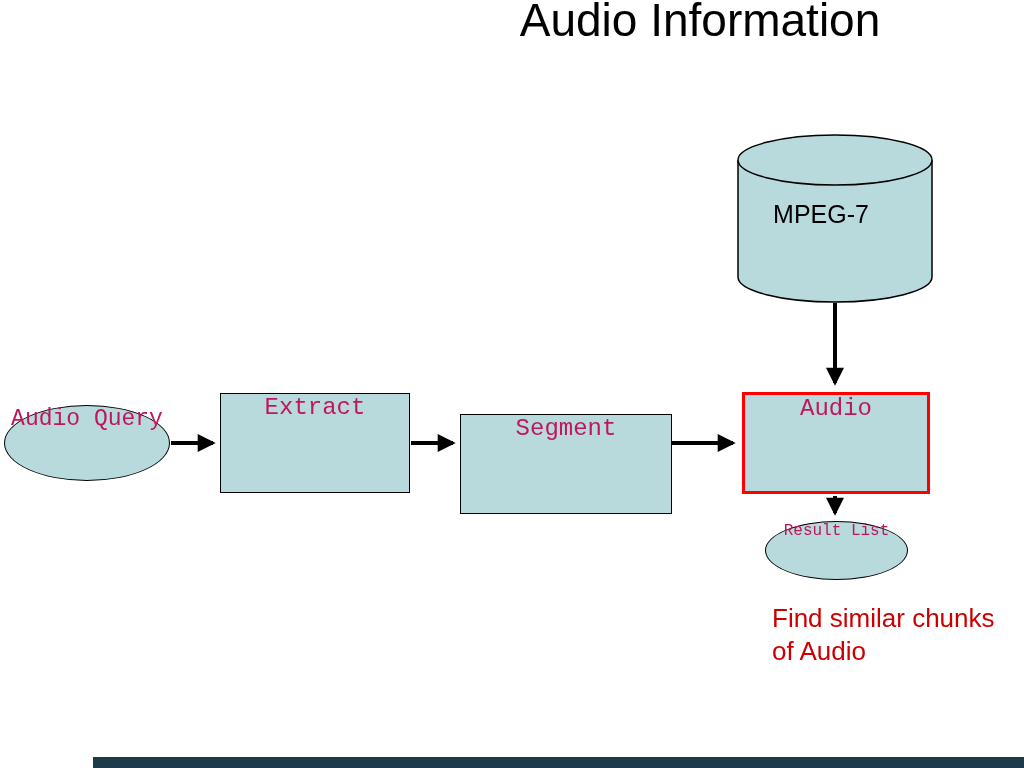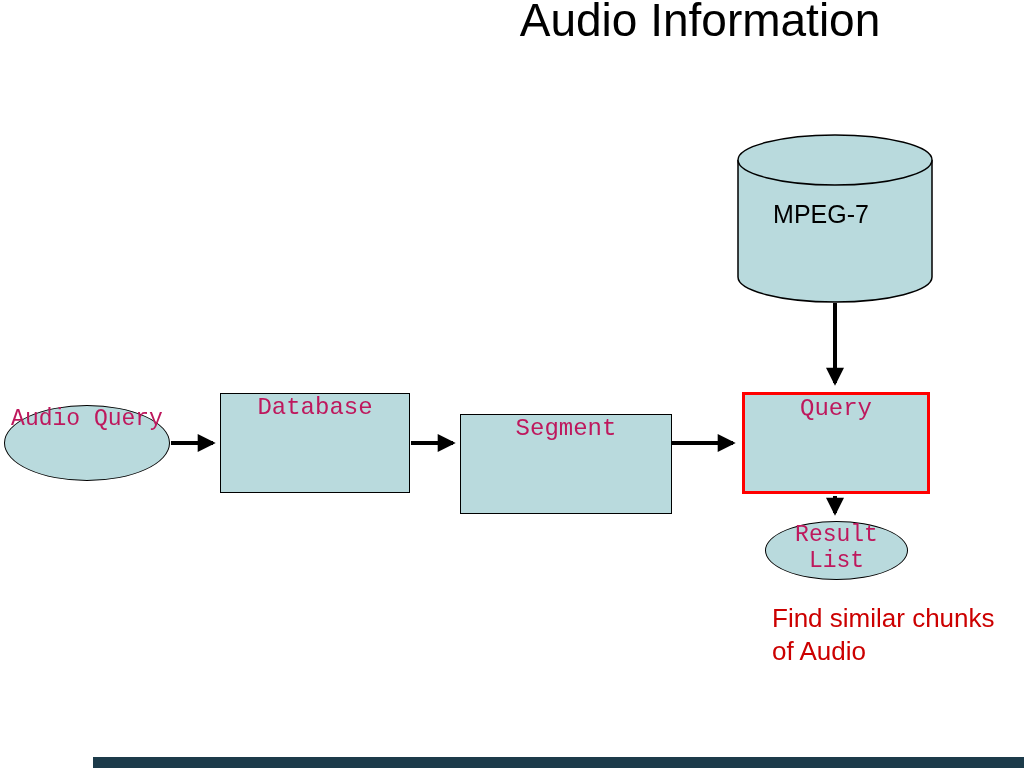--- a/index.html
+++ b/index.html
@@ -21,21 +21,21 @@
     position: absolute; display: flex; align-items: flex-start; justify-content: center;
     background: #b9dadd; border: 1px solid #000; box-sizing: border-box;
     font-size: 24px; color: #be185d; text-align: center; font-family: Liberation Mono, monospace;
   }
   .ellipse { border-radius: 50%; }
 
   #audio-query { left: 4px;   top: 405px; width: 166px; height: 76px;  font-size: 23px; }
   #extract     { left: 220px; top: 393px; width: 190px; height: 100px; }
   #segment     { left: 460px; top: 414px; width: 212px; height: 100px; }
   #match       { left: 742px; top: 392px; width: 188px; height: 102px; border: 3px solid #ff0000; }
-  #result-list { left: 765px; top: 521px; width: 143px; height: 59px;  font-size: 23px; }
+  #result-list { left: 765px; top: 521px; width: 143px; height: 59px;  font-size: 16px; }
 
   .db-label {
     position: absolute; left: 737px; top: 198px; width: 168px;
     text-align: center; font-size: 25px; line-height: 33px; color: #000;
   }
 
   .annotation {
     position: absolute; left: 772px; top: 602px; width: 270px;
     font-size: 26px; line-height: 33px; color: #cc0000;
   }
@@ -77,29 +77,29 @@
 
 <div class="db-label">
   <div>MPEG-7</div>
 </div>
 
 <div id="audio-query" class="node ellipse">
   <span>Audio Query</span>
 </div>
 
 <div id="extract" class="node">
-  <span>Database</span>
+  <span>Extract</span>
 </div>
 
 <div id="segment" class="node">
   <span>Segment</span>
 </div>
 
 <div id="match" class="node">
-  <span>Query</span>
+  <span>Audio</span>
 </div>
 
 <div id="result-list" class="node ellipse">
   <span>Result List</span>
 </div>
 
 <div class="annotation">
   <div>Find similar chunks</div>
   <div>of Audio</div>
 </div>

